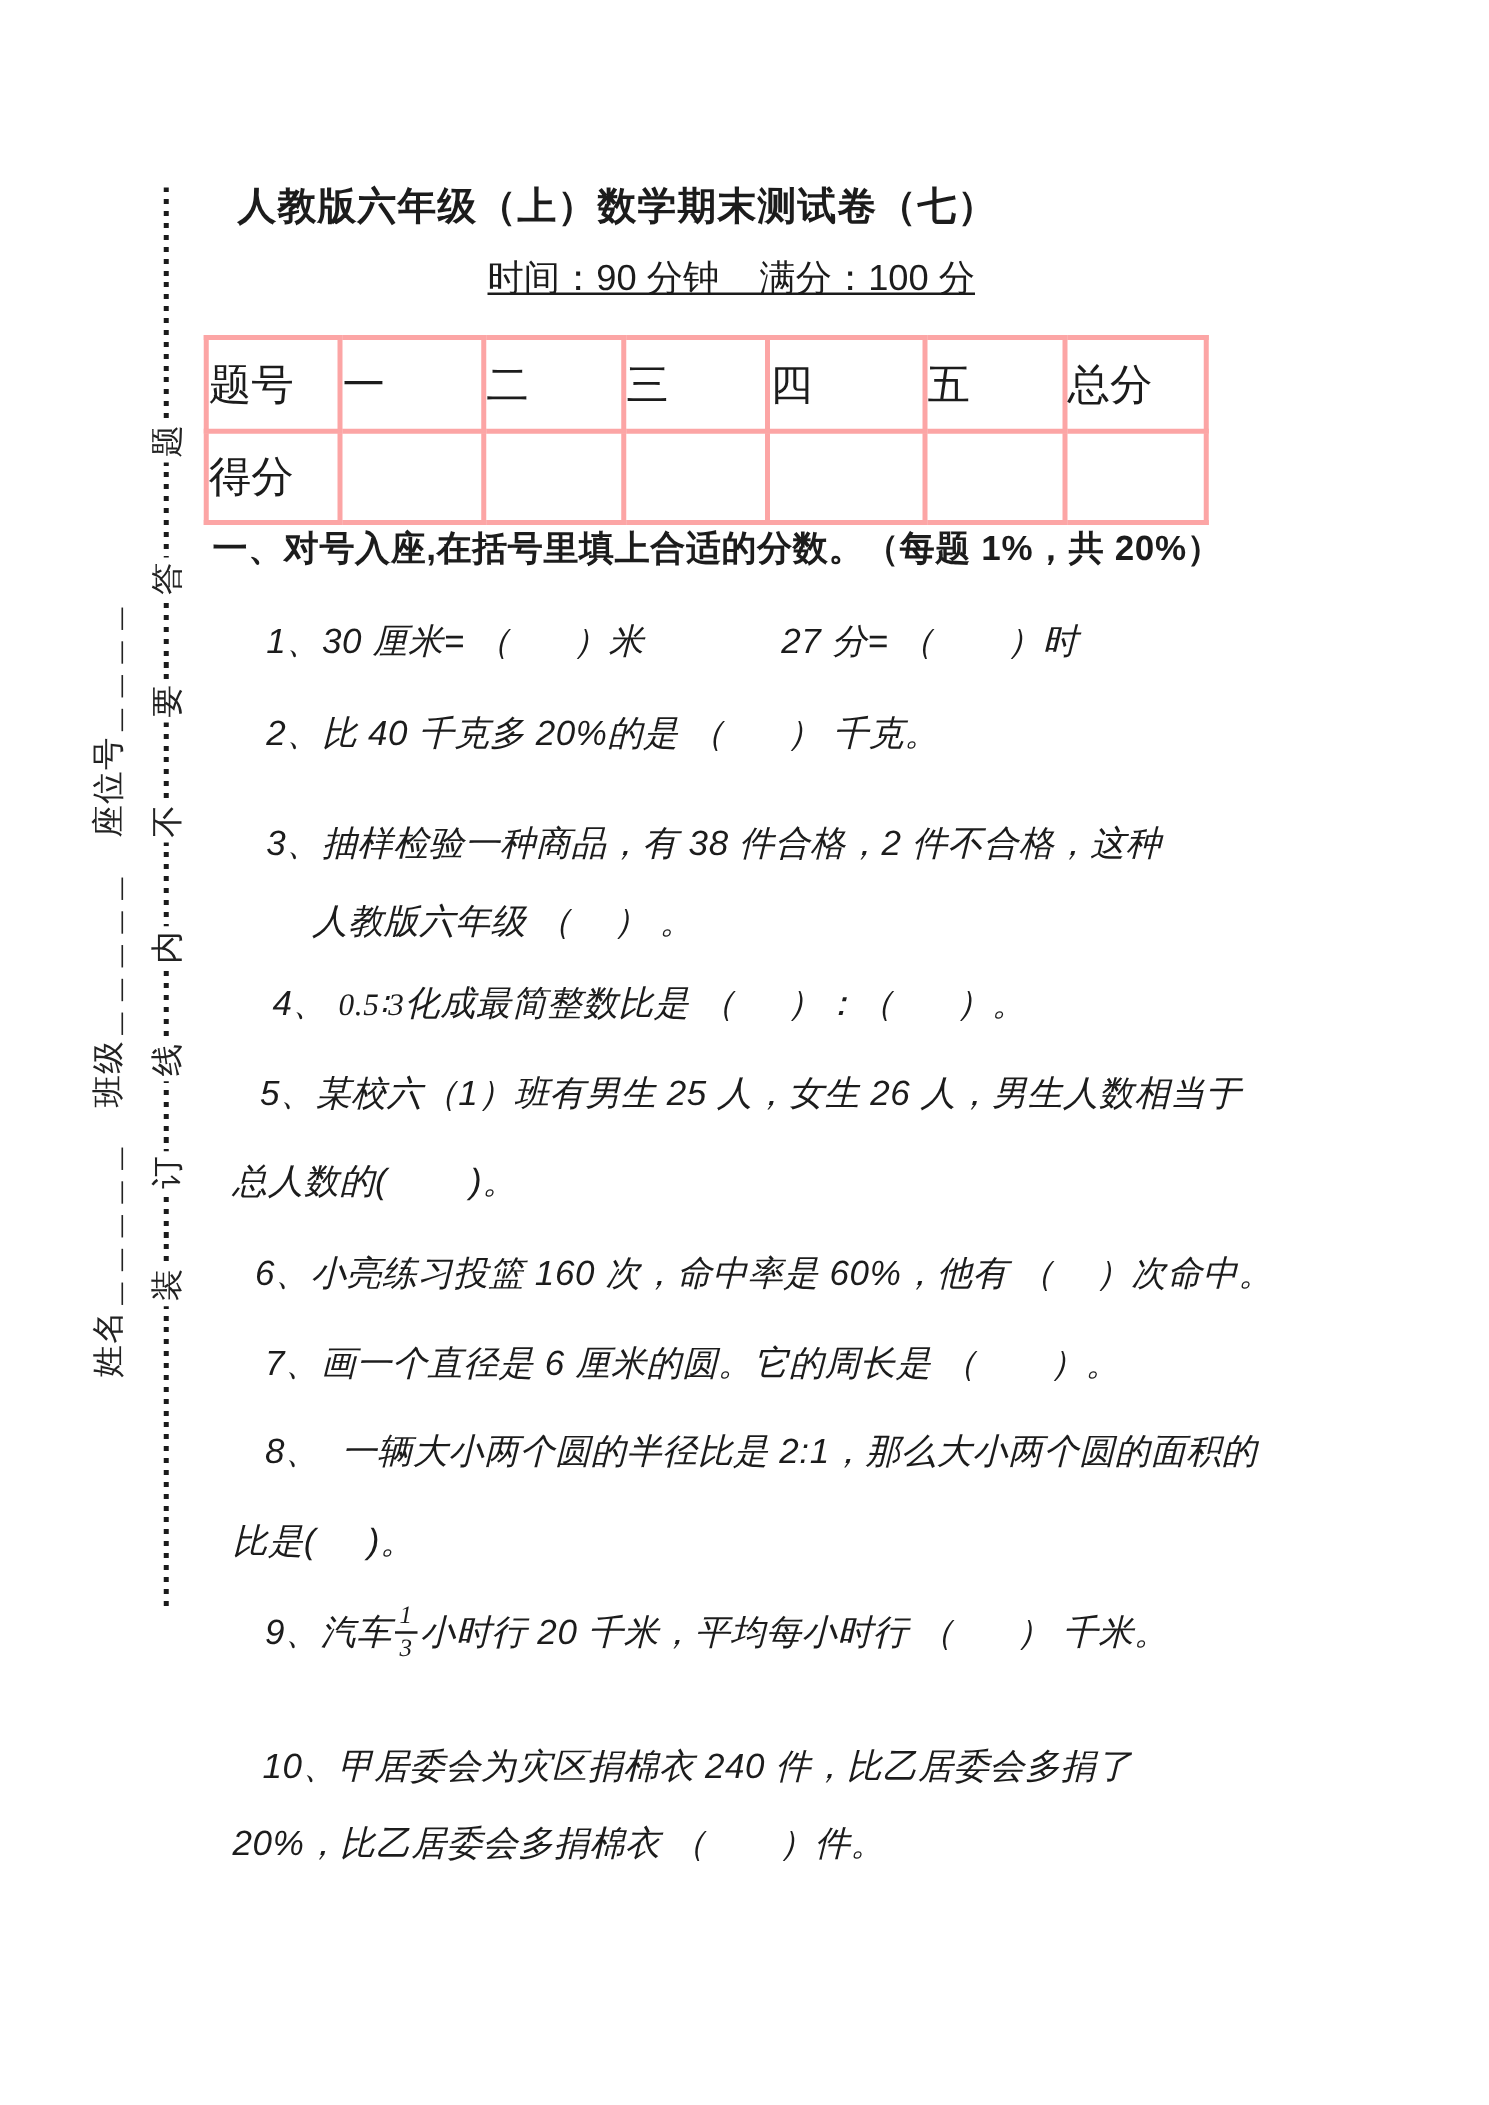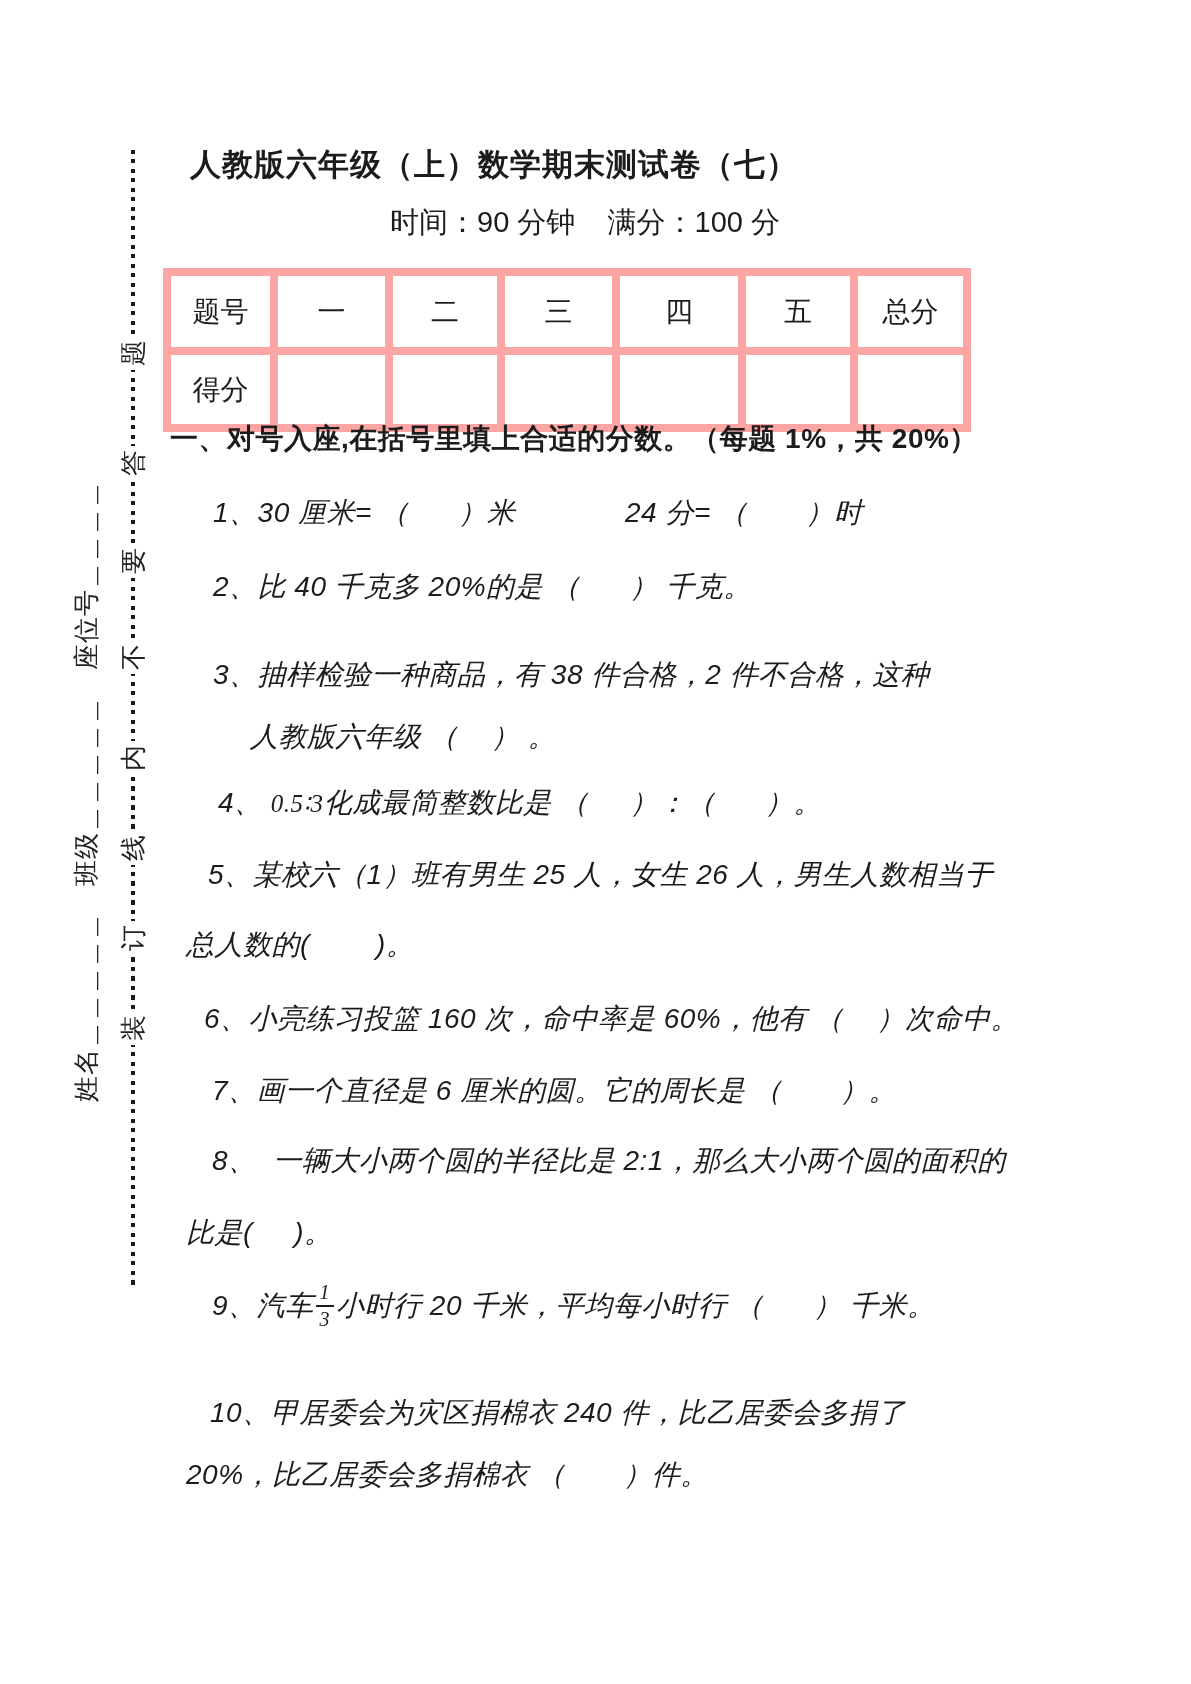--- a/index.html
+++ b/index.html
@@ -39,31 +39,31 @@
     text-align:center;line-height:34px;
   }
   
   .paper-title{
     position:absolute;left:190px;top:144px;width:790px;
     text-align:left;font-size:31px;font-weight:700;
     letter-spacing:1px;white-space:pre;
   }
   .paper-subtitle{
     position:absolute;left:190px;top:203px;width:790px;
-    text-align:center;font-size:29px;font-weight:400;white-space:pre;
+    text-align:center;font-size:29px;font-weight:400;white-space:pre;text-decoration:underline;
   }
   
   .score-table{
     position:absolute;left:163px;top:268px;
     border-collapse:collapse;table-layout:fixed;
   }
   .score-table td,.score-table th{
-    border:8px solid #fca5a5;
-    font-size:28px;font-weight:400;
-    text-align:center;vertical-align:middle;
+    border:4px solid #fca5a5;
+    font-size:34px;font-weight:400;
+    vertical-align:middle;
     padding:0;
   }
   .score-table tr.head-row td{height:71px;}
   .score-table tr.score-row td{height:69px;}
   
   .sec-heading{
     position:absolute;left:170px;top:420px;
     font-size:28px;font-weight:700;white-space:pre;letter-spacing:.5px;
   }
   .q-line{
@@ -131,21 +131,21 @@
     <td></td>
     <td></td>
     <td></td>
   </tr>
 </tbody>
   </table>
 
 <div class="sec-heading">一、对号入座,在括号里填上合适的分数。（每题 1%，共 20%）</div>
 
 <div class="q-line" style="left:213px;top:494px">1、30 厘米= （      ）米</div>
-<div class="q-line" style="left:625px;top:494px">24 分= （       ）时</div>
+<div class="q-line" style="left:625px;top:494px">27 分= （       ）时</div>
 
 <div class="q-line" style="left:213px;top:568px">2、比 40 千克多 20%的是 （      ） 千克。</div>
 
 <div class="q-line" style="left:213px;top:656px">3、抽样检验一种商品，有 38 件合格，2 件不合格，这种</div>
 <div class="q-line" style="left:250px;top:718px">人教版六年级 （    ） 。</div>
 
 <div class="q-line" style="left:218px;top:784px"><span>4、 </span><span class="serif">0.5∶3</span><span>化成最简整数比是 （     ）：（      ）。</span></div>
 
 <div class="q-line" style="left:208px;top:856px">5、某校六（1）班有男生 25 人，女生 26 人，男生人数相当于</div>
 <div class="q-line" style="left:186px;top:926px">总人数的(        )。</div>

